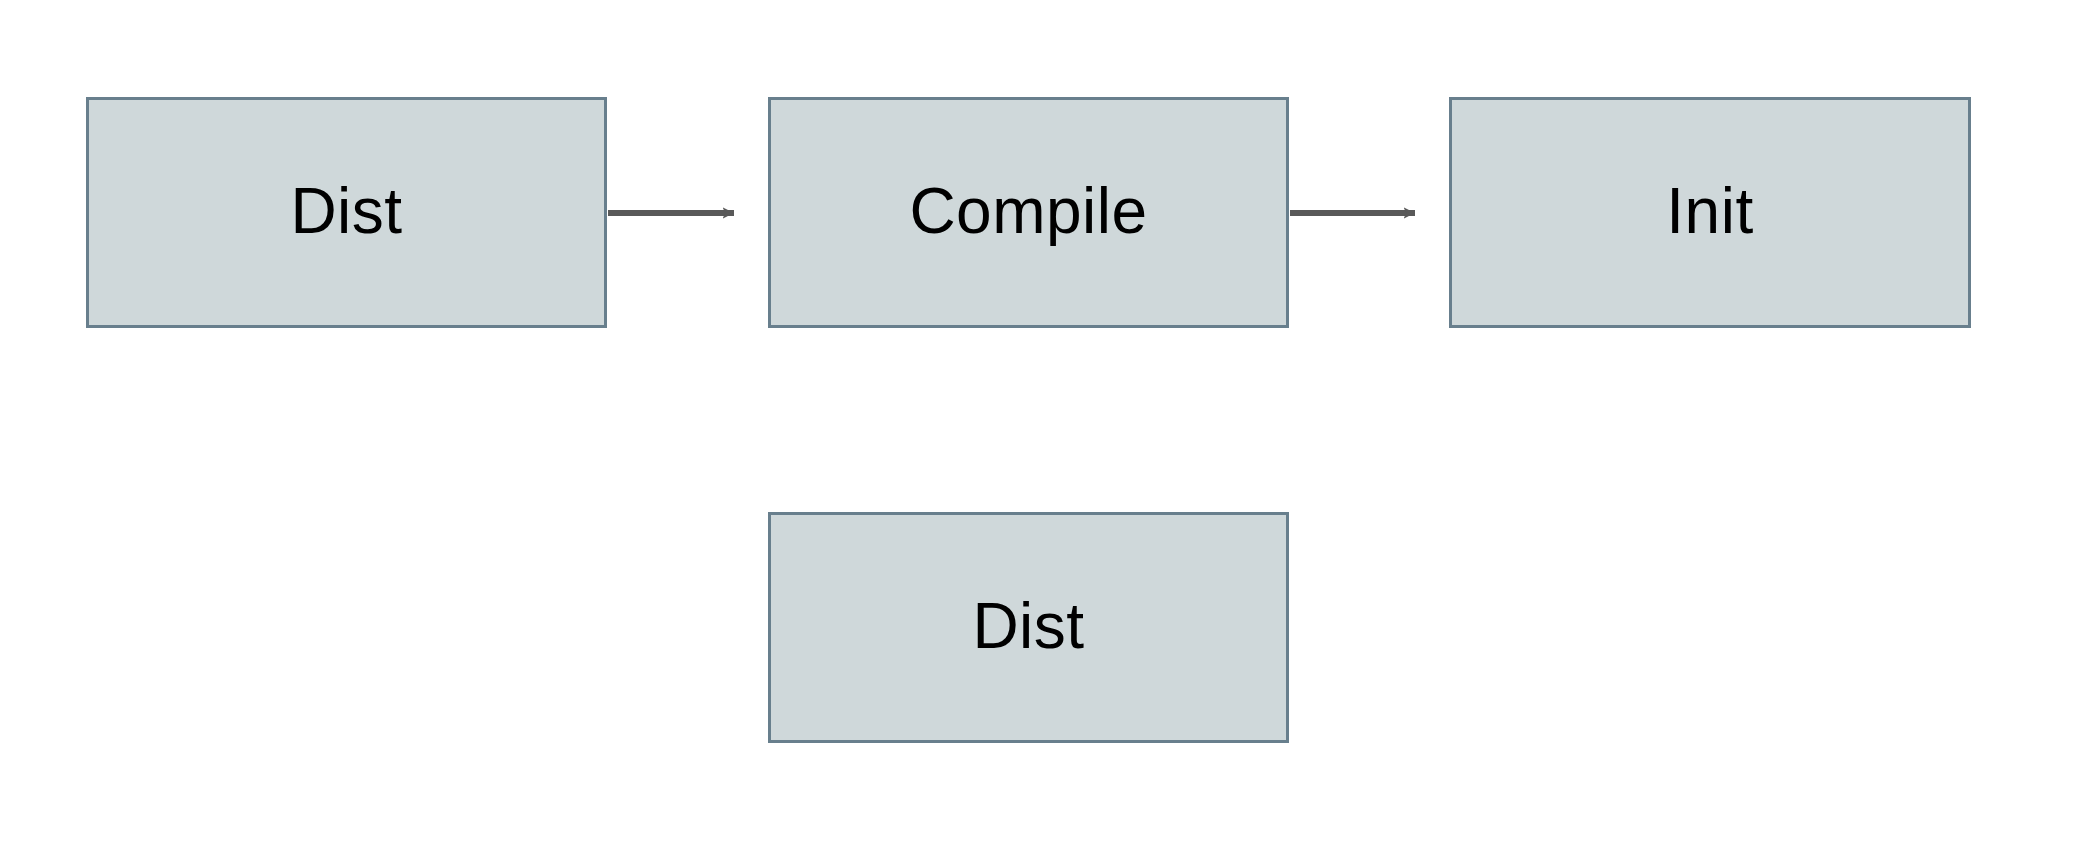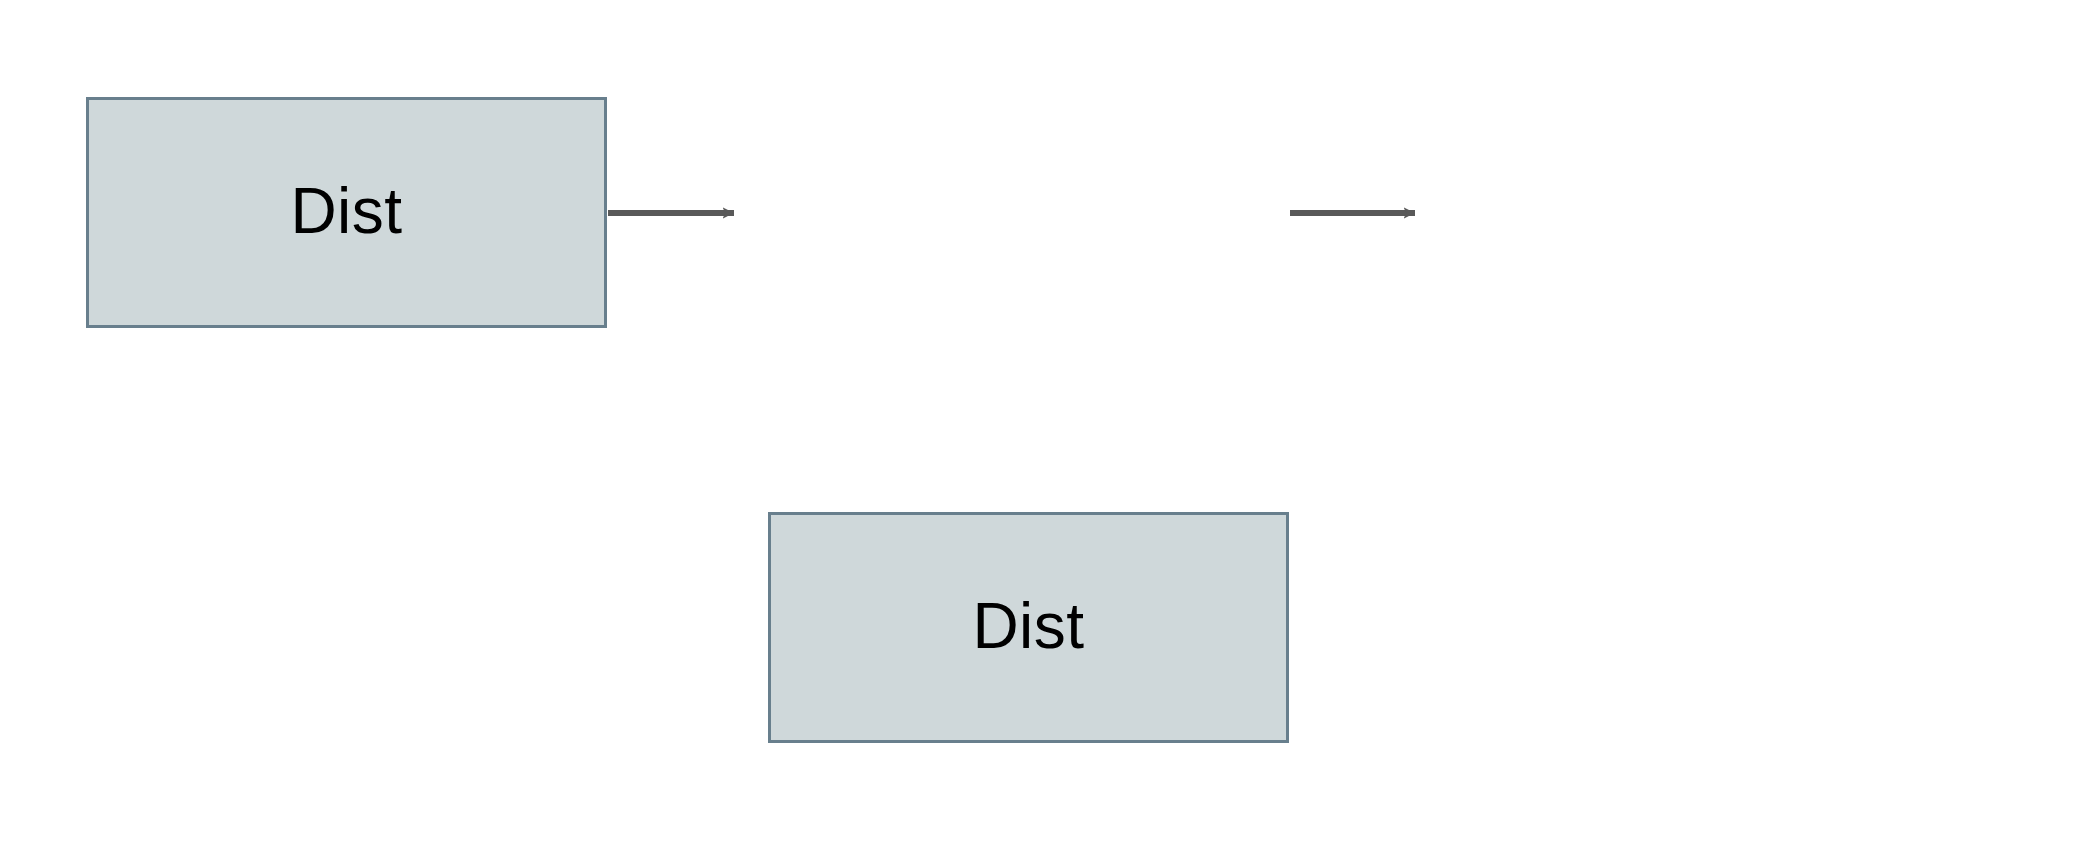--- a/index.html
+++ b/index.html
@@ -72,19 +72,25 @@
 
     <g>
       <line x1="1278" y1="213" x2="1403" y2="213" stroke="#595959" stroke-width="6" marker-end="url(#arrowhead)"></line>
     </g>
   </svg>
 
   <div class="node" style="left:74px; top:97px; width:521px; height:231px;">
     <span class="node-label">Dist</span>
   </div>
 
+  <div class="node" style="left:756px; top:97px; width:521px; height:231px;">
+    <span class="node-label">Compile</span>
+  </div>
 
+  <div class="node" style="left:1437px; top:97px; width:522px; height:231px;">
+    <span class="node-label">Init</span>
+  </div>
 
   <div class="node" style="left:756px; top:512px; width:521px; height:231px;">
     <span class="node-label">Dist</span>
   </div>
 
 </div>
 
 </body></html>

